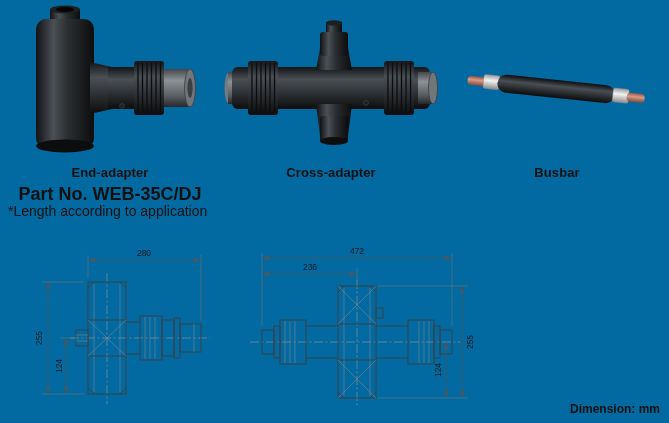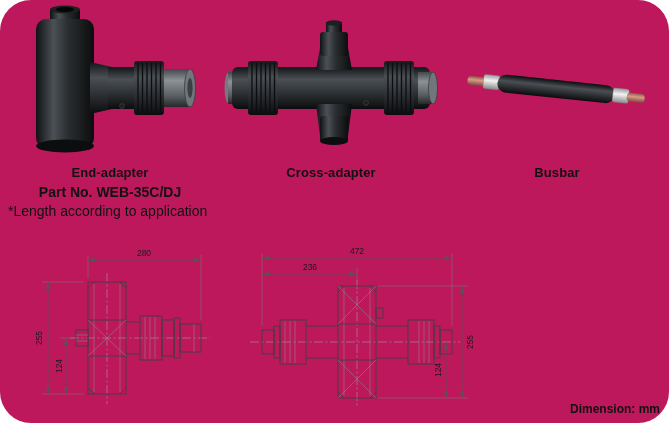--- a/index.html
+++ b/index.html
@@ -1,26 +1,26 @@
 <!DOCTYPE html>
 <html><head>
 <meta charset="utf-8">
 <style>
   * { margin:0; padding:0; box-sizing:border-box; }
   html,body { background:#ffffff; }
   body { font-family:"Liberation Sans", sans-serif; }
-  #app { position:relative; width:669px; height:423px; background:#be185d; overflow:hidden;border-radius:31px; }
+  #app { position:relative; width:669px; height:423px; background:#0369a1; overflow:hidden; }
 
   .product { position:absolute; top:4px; text-align:center; }
   .product svg.pimg { display:block; margin:0 auto; }
   #p1 { left:8px;  width:204px; }
   #p2 { left:222px; width:218px;text-align:center; }
   #p3 { left:448px; width:218px; }
   .pname { margin-top:9px; font-weight:700; font-size:13px; color:#111; letter-spacing:.1px; }
-  .ppart { margin-top:4px; font-weight:700; font-size:14px; color:#111; }
+  .ppart { margin-top:4px; font-weight:700; font-size:18px; color:#111; }
 
   .note { position:absolute; left:8px; top:203px; font-size:14px; color:#111; }
 
   .drawing { position:absolute; }
   #dw1 { left:26px;  top:242px;text-align:right; }
   #dw2 { left:222px; top:242px; }
 
   .outline { stroke:#3f3f3f; stroke-width:0.9; fill:none; }
   .thin    { stroke:#8a8a8a; stroke-width:0.55; fill:none; }
   .cline   { stroke:#9a9a9a; stroke-width:0.6; fill:none; stroke-dasharray:9 2.5 2 2.5; }

